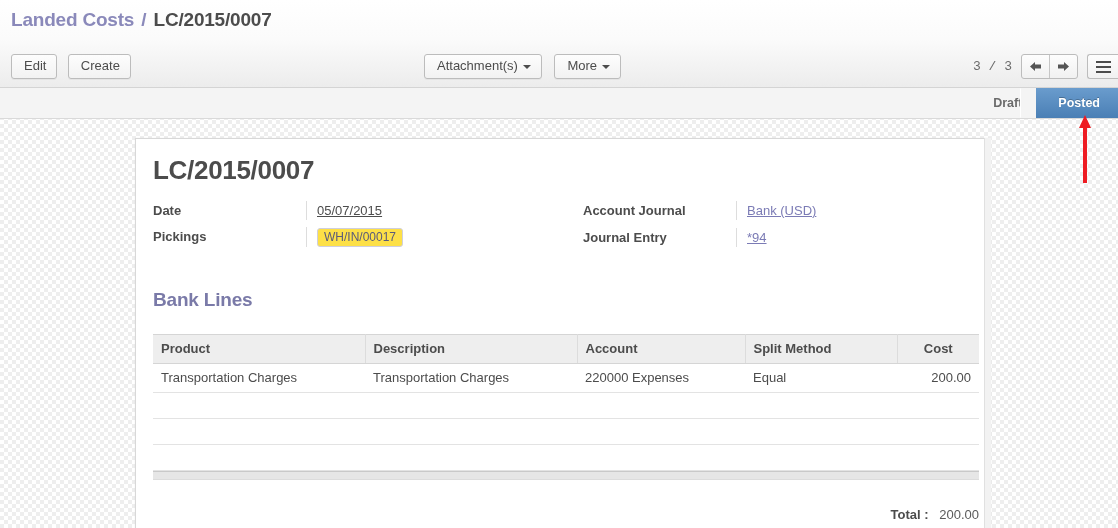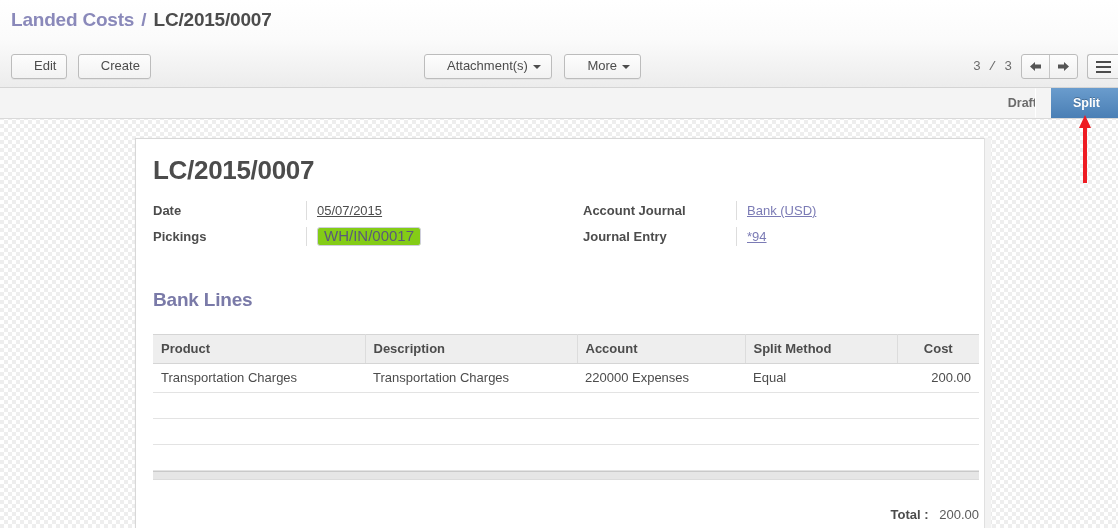--- a/index.html
+++ b/index.html
@@ -46,21 +46,21 @@
 
   
   .btn {
     display: inline-block;
     font-family: "Liberation Sans", sans-serif;
     font-size: 13px;
     color: #4c4c4c;
     background: linear-gradient(to bottom, #fdfdfd 0%, #f2f2f2 100%);
     border: 1px solid #bcbcbc;
     border-radius: 3px;
-    padding: 4px 10px 5px 22px;
+    padding: 4px 10px 5px 12px;
     line-height: 14px;
     box-sizing: border-box;
     cursor: pointer;
     white-space: nowrap;
     box-shadow: 0 1px 0 rgba(0,0,0,0.04);
   }
 
   .caret {
     display: inline-block;
     width: 0; height: 0;
@@ -251,23 +251,23 @@
     padding-left: 10px;
     border-left: 1px solid #dddddd;
     min-height: 19px;
     white-space: nowrap;
     text-decoration: underline;
   }
   .fvalue.link { color: #7b7bb5; cursor: pointer; }
 
   .tag {
     display: inline-block;
-    font-size: 15px;
+    font-size: 12px;
     color: #5a5a7a;
-    background: #84cc16;
+    background: #fde047;
     border: 1px solid #cfcfdc;
     border-radius: 3px;
     padding: 1px 6px 2px 6px;
     line-height: 14px;
     cursor: pointer;
   }
 
   
   .section-title {
     position: absolute;
@@ -402,21 +402,21 @@
       <span></span>
     </div>
   </div>
 
   <div class="statusstrip">
     <div class="statusbar">
       <div class="stage inactive">
         <span>Draft</span>
       </div>
       <div class="stage active">
-        <span>Split</span>
+        <span>Posted</span>
       </div>
     </div>
   </div>
 
   <svg class="annot-arrow" viewBox="0 0 14 68">
     <polygon points="7,0 13,13 9,13 9,68 5,68 5,13 1,13" fill="#ee1c23"></polygon>
   </svg>
 
   <div class="sheet">
 

